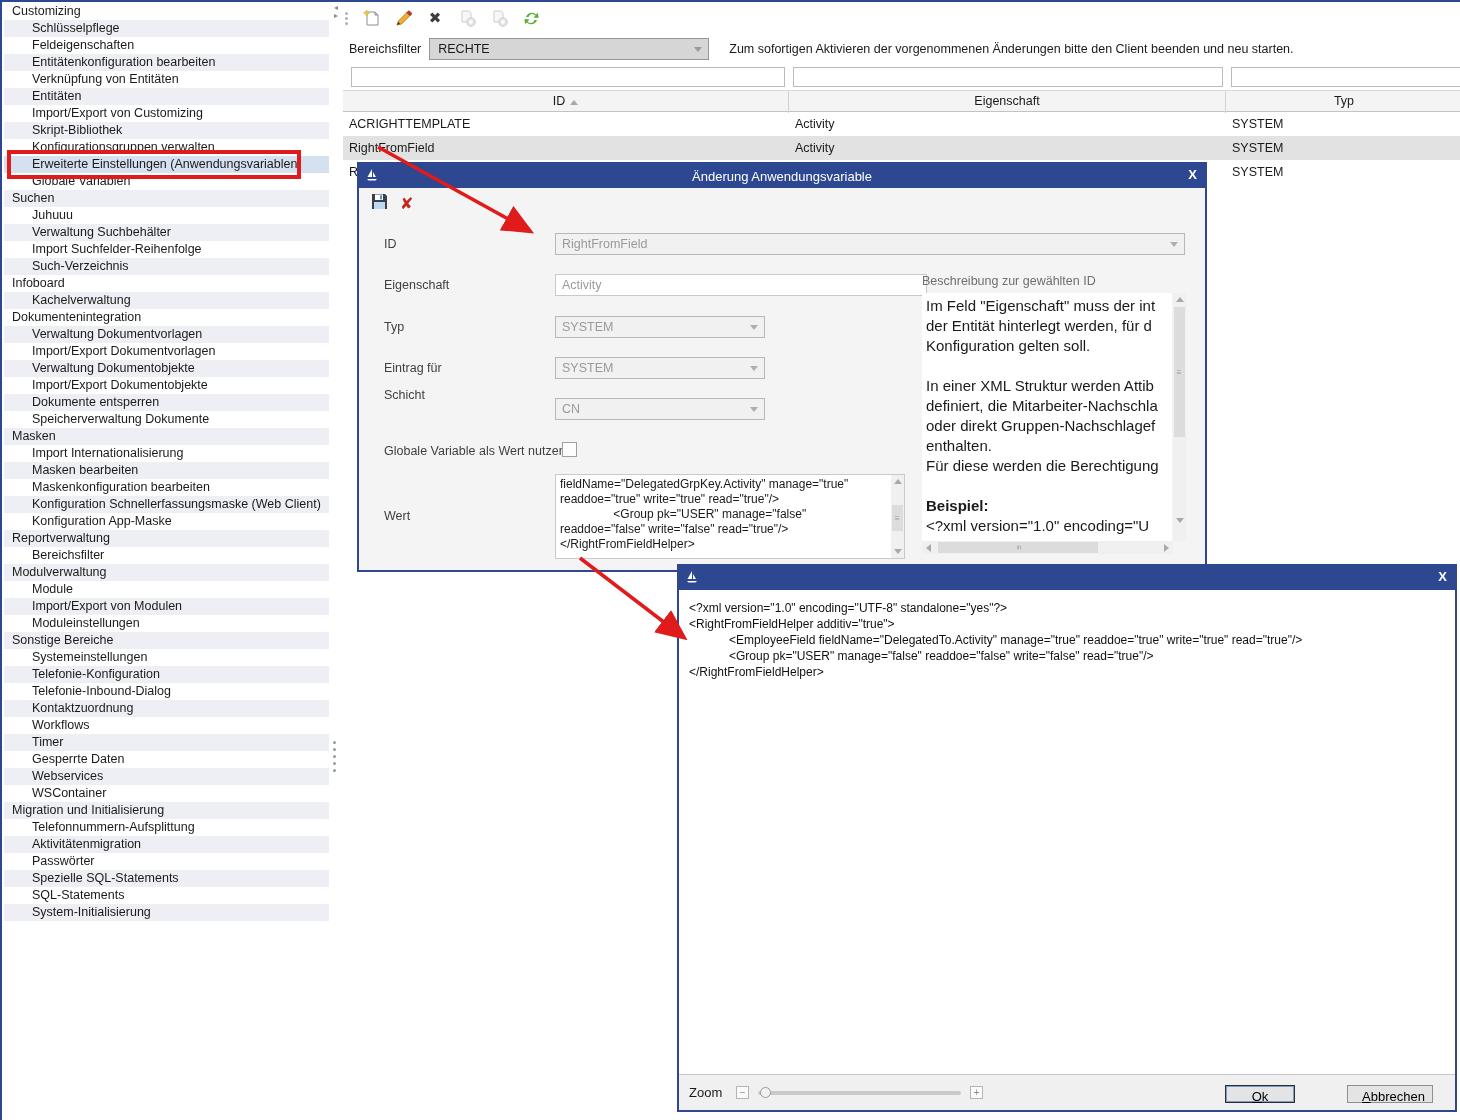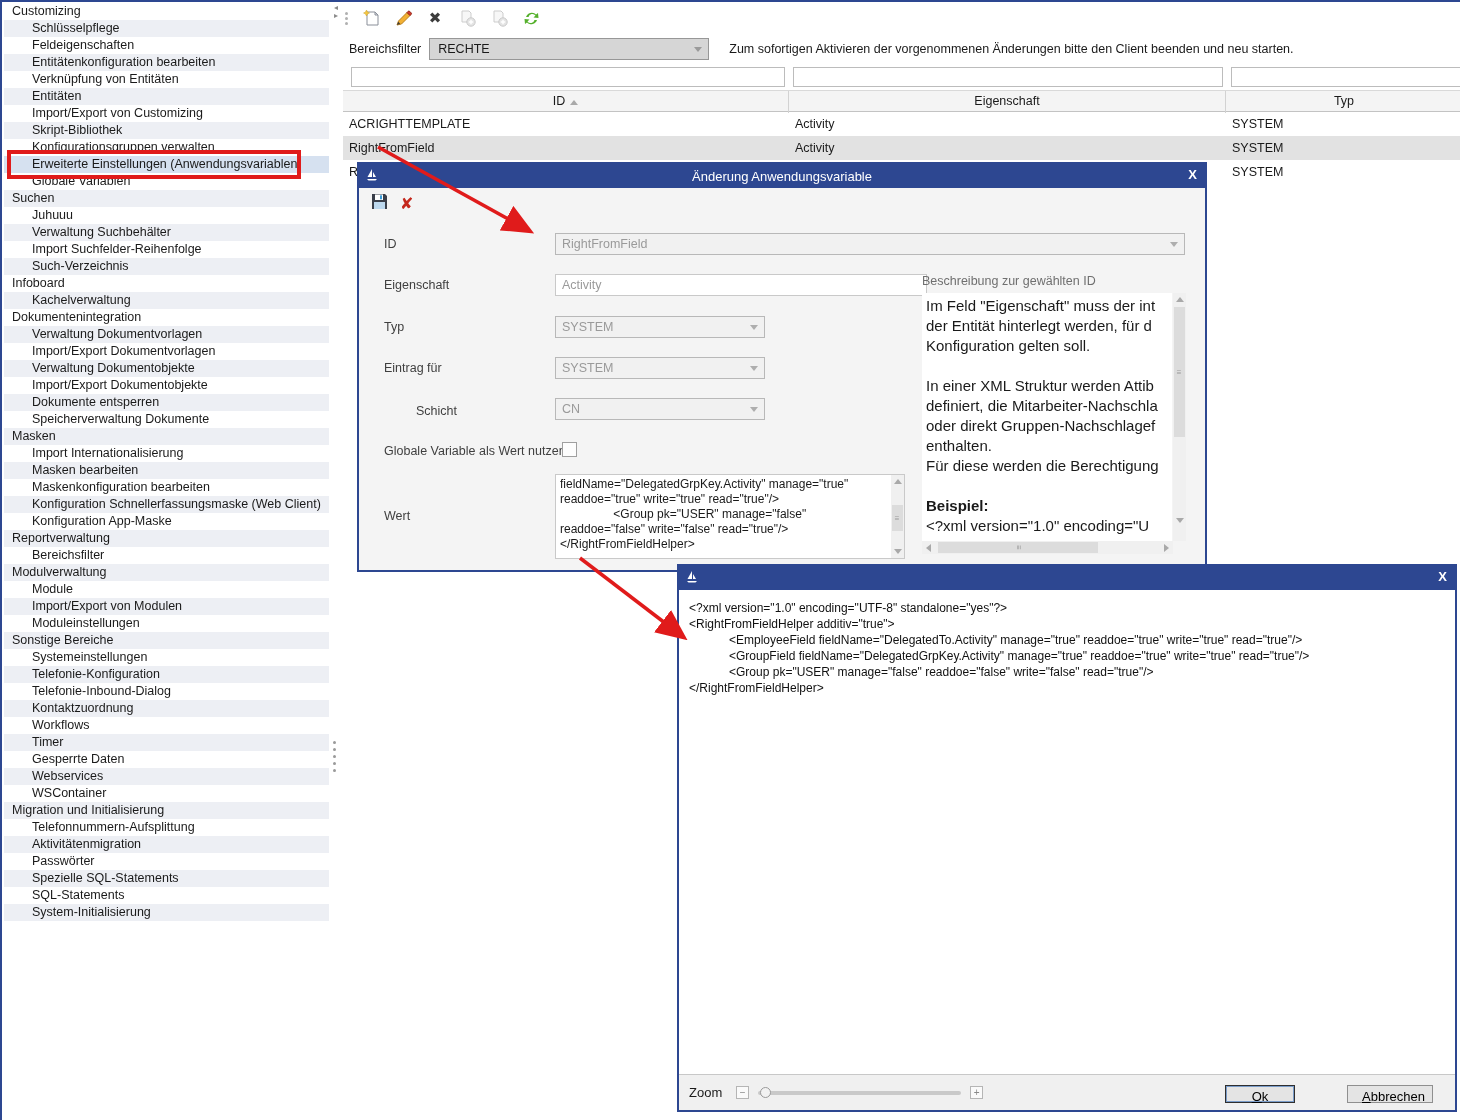--- a/index.html
+++ b/index.html
@@ -292,21 +292,21 @@
     <span>SYSTEM</span>
     <span class="chevdown" style="top:8px;border-top-color:#aeaeae;"></span>
   </div>
 
   <span class="d1-label" style="top:197px;">Eintrag für</span>
   <div class="field" style="top:193px;width:210px;">
     <span>SYSTEM</span>
     <span class="chevdown" style="top:8px;border-top-color:#aeaeae;"></span>
   </div>
 
-  <span class="d1-label" style="top:240px;margin-left:32px;">Schicht</span>
+  <span class="d1-label" style="top:224px;">Schicht</span>
   <div class="field" style="top:234px;width:210px;">
     <span>CN</span>
     <span class="chevdown" style="top:8px;border-top-color:#aeaeae;"></span>
   </div>
 
   <span class="d1-label" style="top:280px;">Globale Variable als Wert nutzen</span>
   <span class="cbx" style="top:278px;"></span>
 
   <span class="d1-label" style="top:345px;">Wert</span>
   <div id="wert-box">
@@ -378,21 +378,20 @@
         <path d="M8 4 L8 9 L11 9 Z" fill="#fff"></path>
         <path d="M2 11 h10 l-1.5 1.5 h-7 z" fill="#fff"></path>
       </svg>
     </span>
     <span class="dlg-close">X</span>
   </div>
   <div id="xml-block">
       <div>&lt;?xml version="1.0" encoding="UTF-8" standalone="yes"?&gt;</div>
       <div>&lt;RightFromFieldHelper additiv="true"&gt;</div>
       <div>            &lt;EmployeeField fieldName="DelegatedTo.Activity" manage="true" readdoe="true" write="true" read="true"/&gt;</div>
-      <div>            &lt;GroupField fieldName="DelegatedGrpKey.Activity" manage="true" readdoe="true" write="true" read="true"/&gt;</div>
       <div>            &lt;Group pk="USER" manage="false" readdoe="false" write="false" read="true"/&gt;</div>
       <div>&lt;/RightFromFieldHelper&gt;</div>
     </div>
   <div id="d2-bottom">
     <span class="zoomlbl">Zoom</span>
     <span class="pm-btn" style="margin-left:14px;">−</span>
     <div id="slider-track">
       <div id="slider-thumb"></div>
     </div>
     <span class="pm-btn">+</span>

